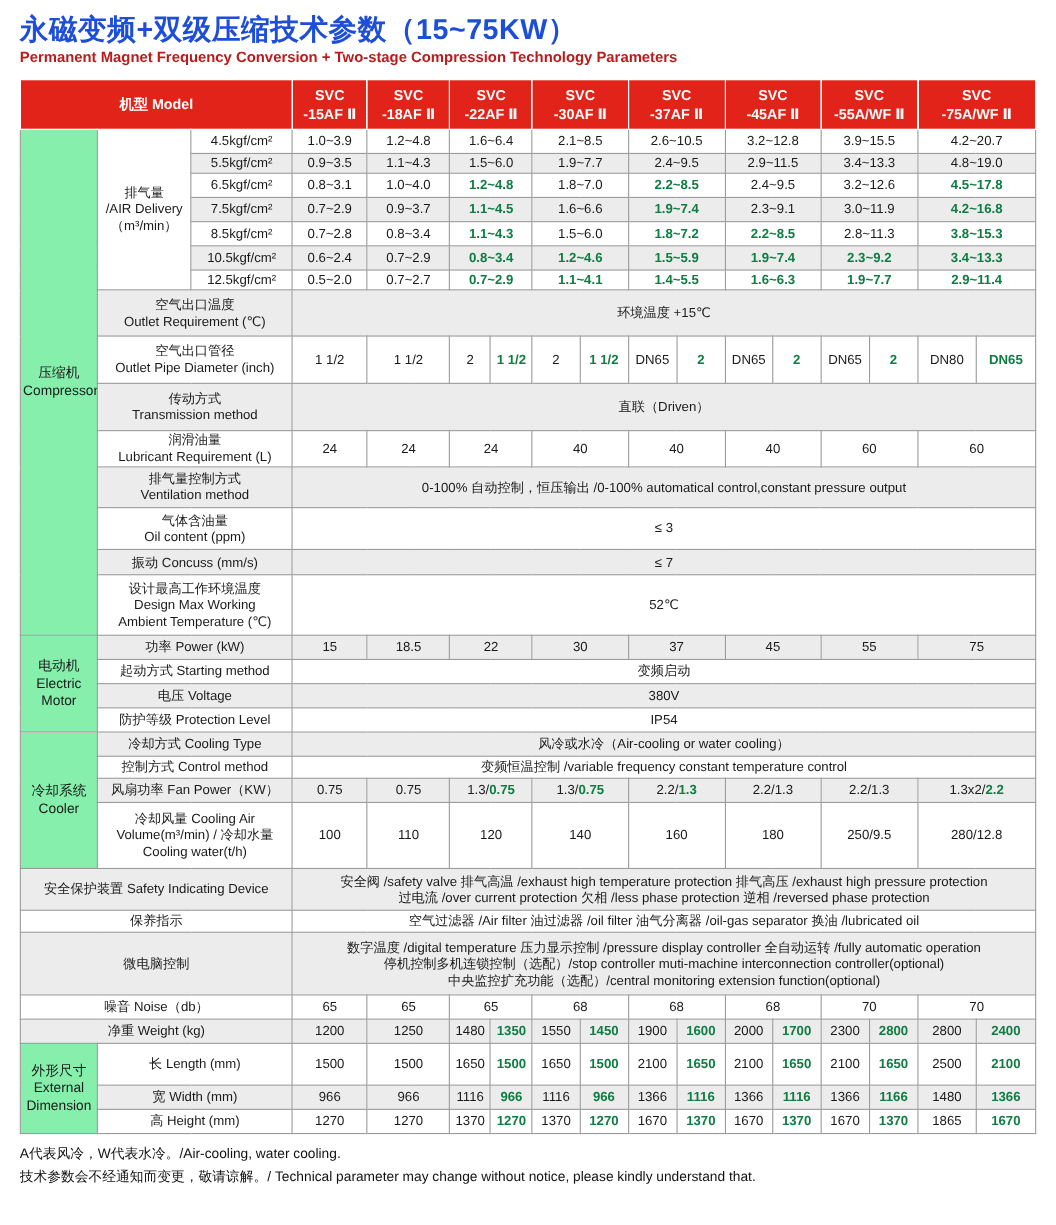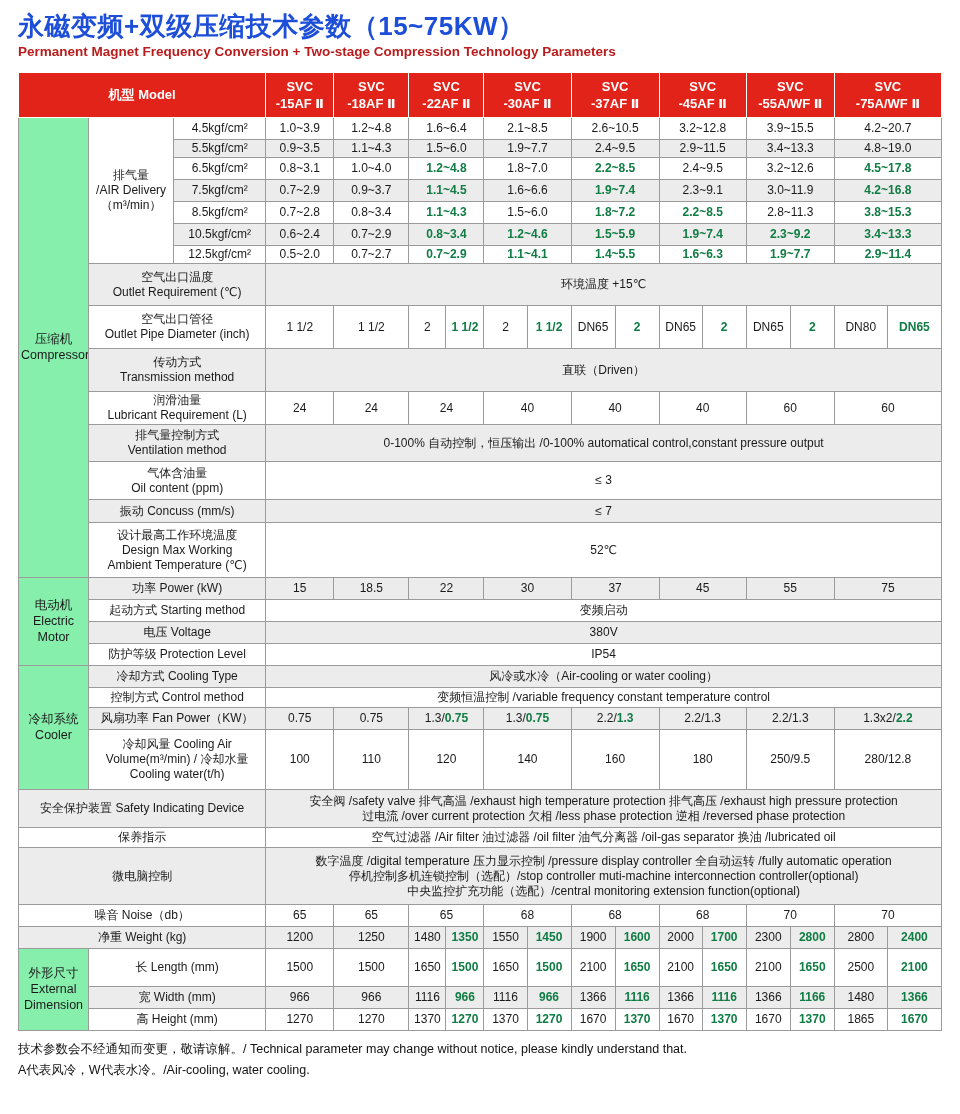--- a/index.html
+++ b/index.html
@@ -364,16 +364,16 @@
           <td class="k-data green b-w">1370</td>
           <td class="k-data b-w">1670</td>
           <td class="k-data green b-w">1370</td>
           <td class="k-data b-w">1865</td>
           <td class="k-data green b-w">1670</td>
         </tr>
       </tbody>
   </table>
 
   <div class="notes">
+    <div>A代表风冷，W代表水冷。/Air-cooling, water cooling.</div>
     <div>技术参数会不经通知而变更，敬请谅解。/ Technical parameter may change without notice, please kindly understand that.</div>
-    <div>A代表风冷，W代表水冷。/Air-cooling, water cooling.</div>
   </div>
 </div>
 
 </body></html>

